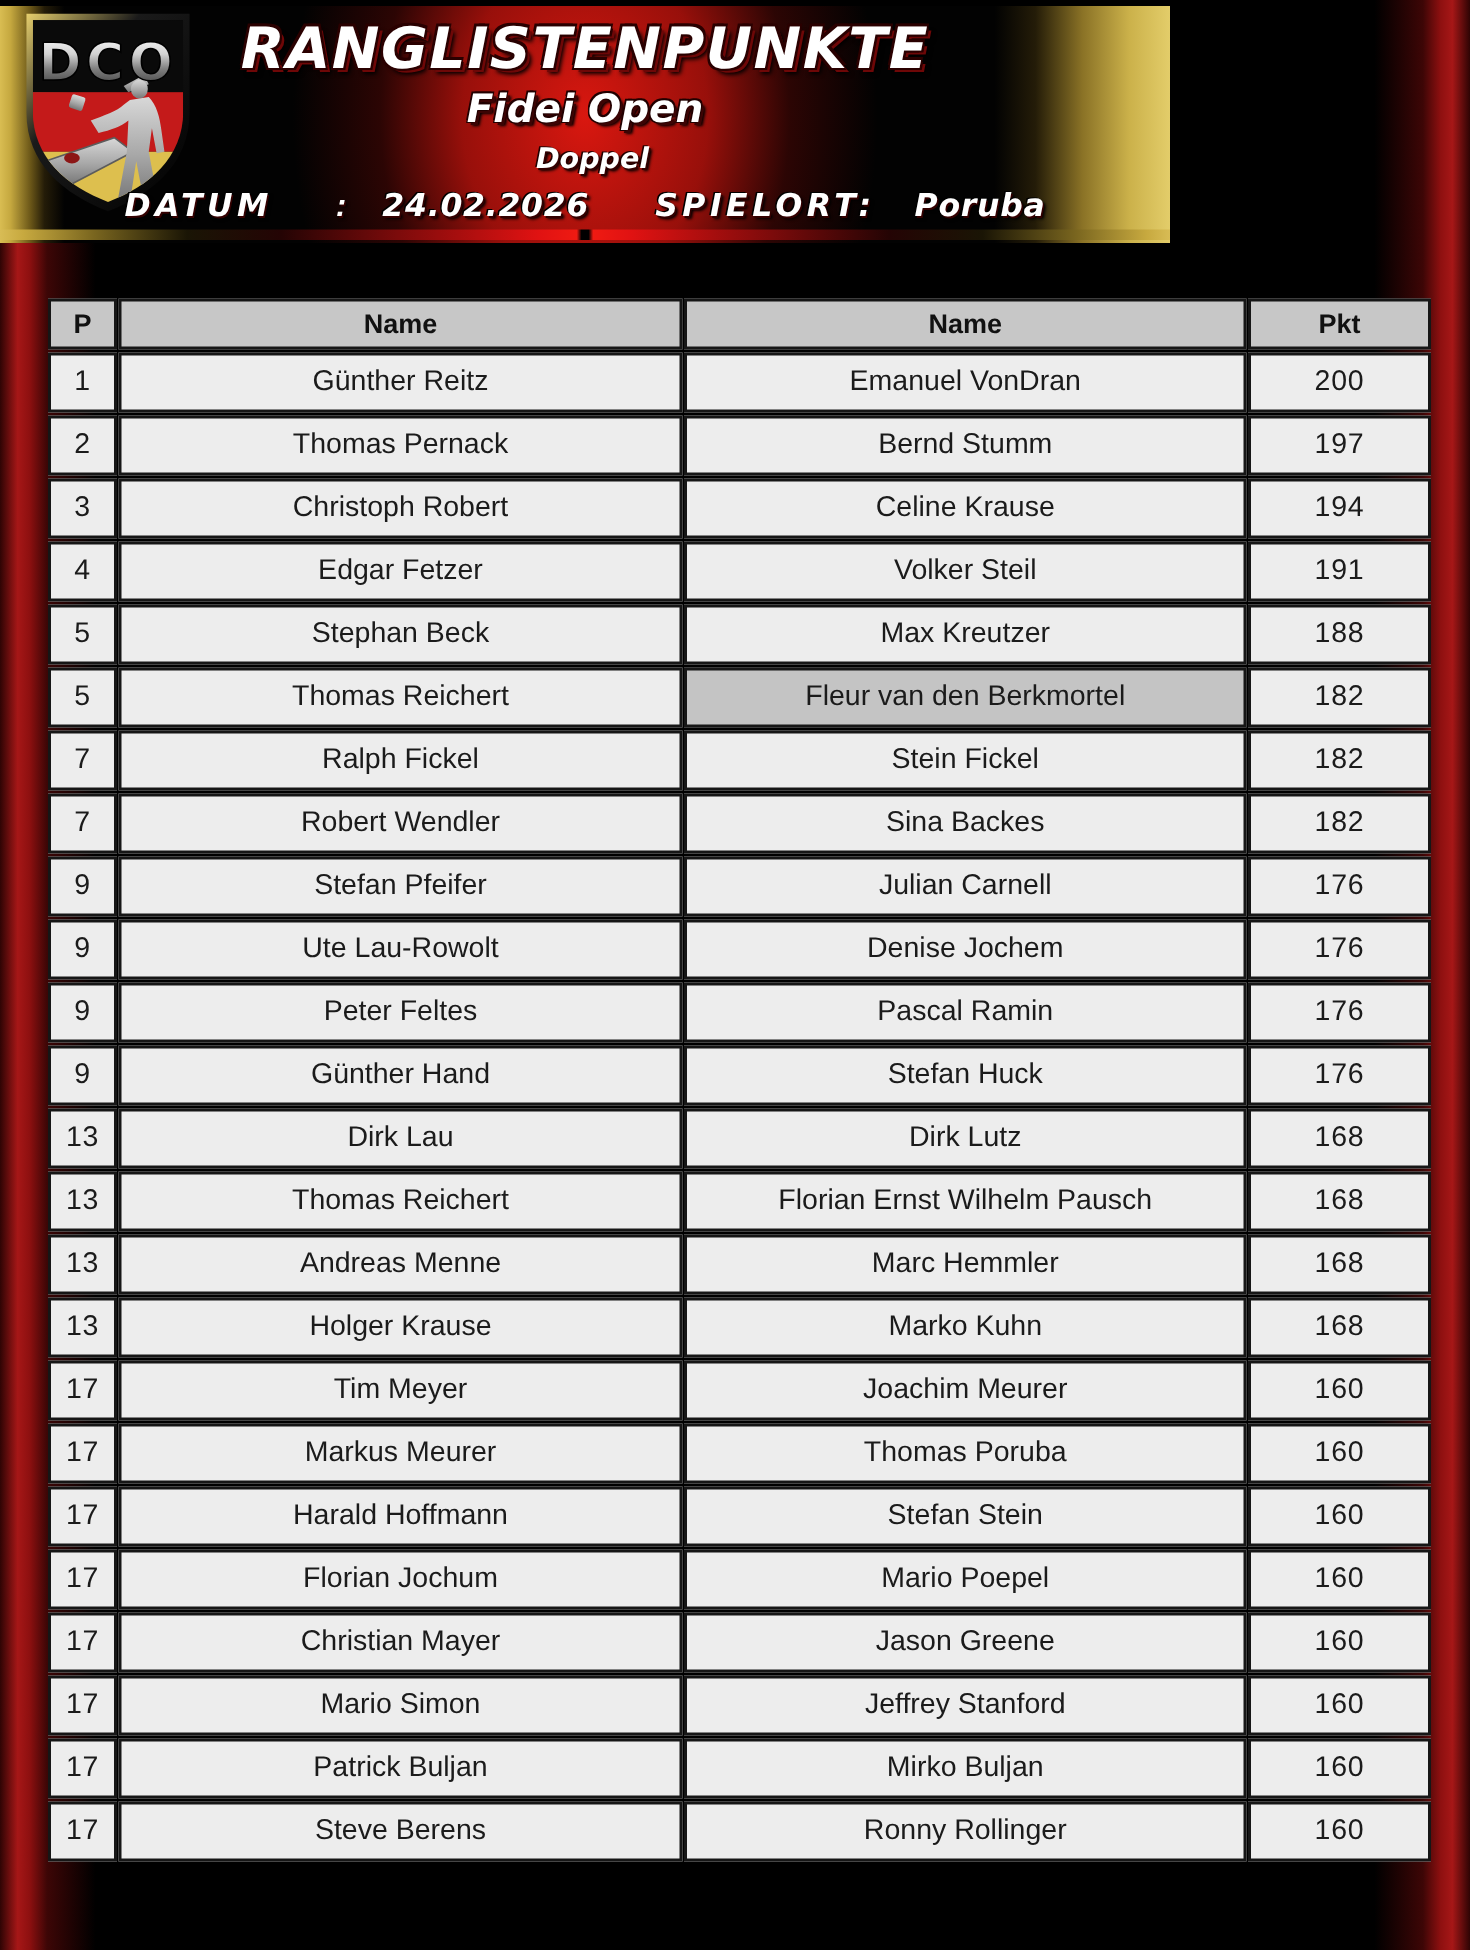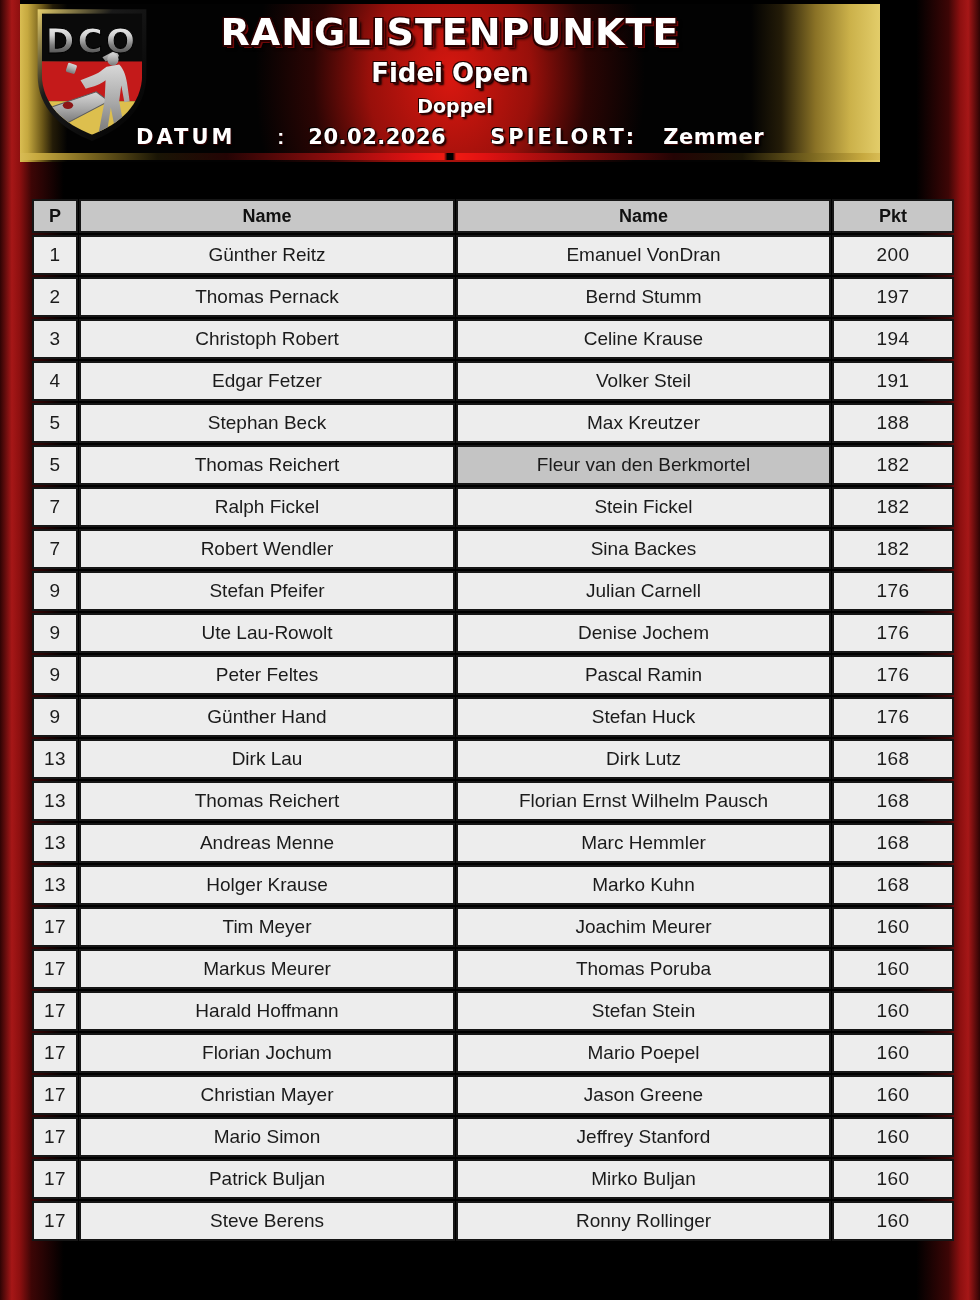--- a/index.html
+++ b/index.html
@@ -7,36 +7,35 @@
   body{
     font-family:"Liberation Sans", sans-serif;
     background-color:#000;
     background-image:linear-gradient(90deg,
       #2e0404 0%, #a61717 1.2%, #8e1010 2%, #3d0606 3.2%, #000 6.5%,
       #000 93.5%, #3d0606 96.8%, #8e1010 98%, #a61717 98.8%, #2e0404 100%);
   }
 
   
   .hdr{
-    position:relative; width:860px; height:162px;
+    position:relative; width:780px; height:162px;
     background-color:#020202;
     background-image:
       radial-gradient(ellipse 195px 260px at 50% 48%,
         rgba(224,24,16,0.97) 0%, rgba(178,18,12,0.85) 42%,
         rgba(95,9,6,0.45) 70%, rgba(0,0,0,0) 100%),
       linear-gradient(90deg,
         #d9bd52 0%, #c5a83f 0.9%, #6b5718 2.6%, #241c08 3.8%, rgba(0,0,0,0) 5.5%,
         rgba(0,0,0,0) 85%, #241c08 88.5%, #8a7226 92.5%, #cbb14a 96.5%, #e3cd6a 100%);
     text-align:center;
     color:#fff;
-    margin-left:20px;
   }
   .hdr .top-line{ position:absolute; top:0; left:0; right:0; height:4px; background:#000; }
 
-  .title-wrap{ position:relative; padding-top:10px; }
+  .title-wrap{ position:relative; padding-top:10px;font-style:italic; }
   .main-title{
     font-family:"DejaVu Sans", sans-serif;
     font-size:38px; font-weight:800; letter-spacing:1px; line-height:44px;
     color:#fff;
     text-shadow:
       -1.5px -1.5px 0 #2a0000, 1.5px -1.5px 0 #2a0000,
       -1.5px 1.5px 0 #2a0000, 1.5px 1.5px 0 #2a0000,
       3px 3px 0 #6e0707, 4px 4px 3px #000;
   }
   .event-title{
@@ -155,26 +154,26 @@
   </svg>
 
   <div class="title-wrap">
     <div class="main-title">RANGLISTENPUNKTE</div>
     <div class="event-title">Fidei Open</div>
     <div class="cat-title">Doppel</div>
     <div class="meta-row">
       <span class="meta-group">
         <span class="meta-label">DATUM</span>
         <span class="meta-colon">:</span>
-        <span class="meta-value">20.02.2026</span>
+        <span class="meta-value">24.02.2026</span>
       </span>
       <span class="meta-group">
         <span class="meta-label">SPIELORT:</span>
         <span class="meta-gap"></span>
-        <span class="meta-value">Zemmer</span>
+        <span class="meta-value">Poruba</span>
       </span>
     </div>
   </div>
   <div class="hdr-strip"></div>
 </header>
 
 <main>
   <table>
     <colgroup>
       <col class="c-p">

